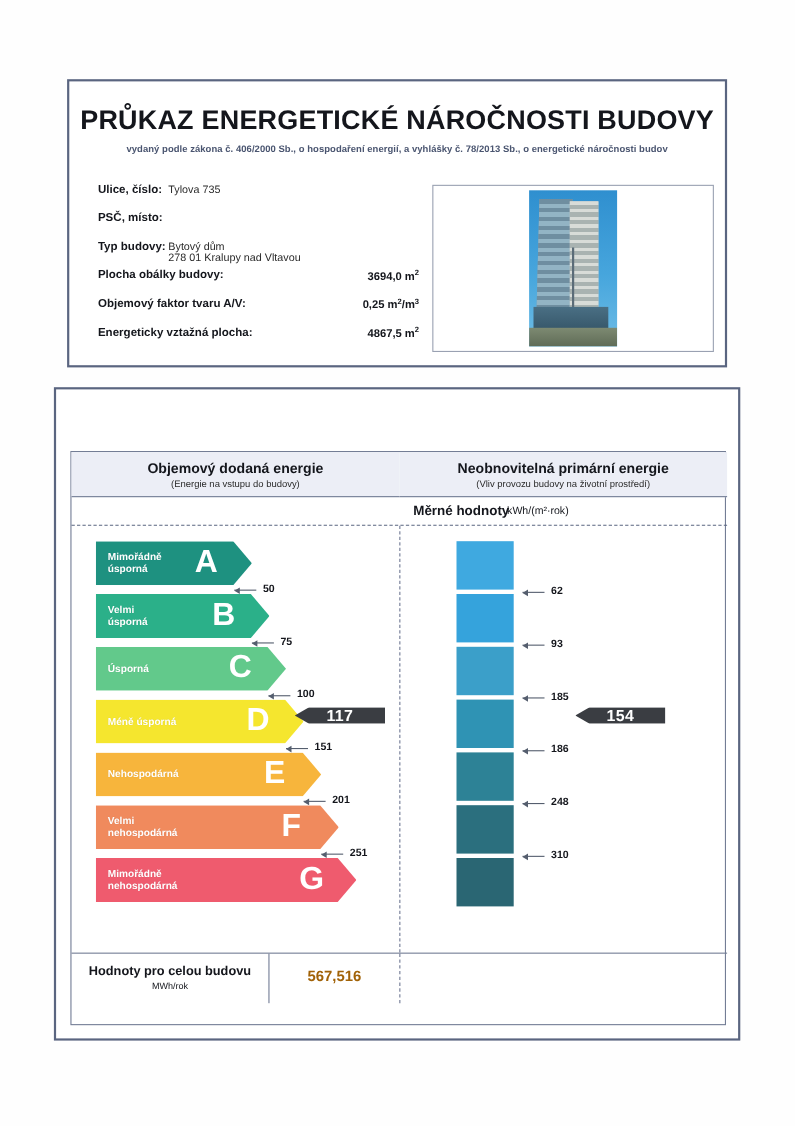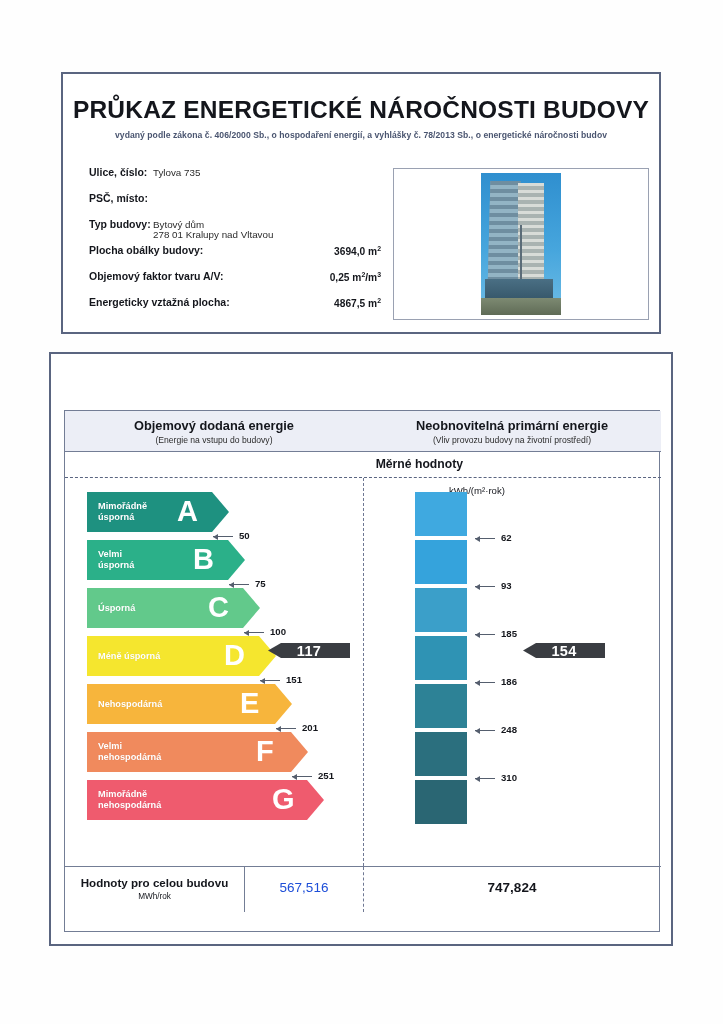--- a/index.html
+++ b/index.html
@@ -181,22 +181,22 @@
     position: absolute;
     left: 0; top: 41px; width: 596px; height: 26px;
     border-bottom: 1px dashed #5a6580;
   }
   .merne-label {
     position: absolute; left: 0; top: 5px; width: 398px;
     text-align: right;
     font-size: 12.2px; font-weight: bold; color: #14161c;
   }
   .merne-unit {
-    position: absolute; left: 384px; top: 7px;
-    font-size: 9.6px; color: #14161c; margin-top: 26px;
+    position: absolute; left: 396px; top: 7px;
+    font-size: 9.6px; color: #14161c;
   }
 
   .chart-area {
     position: absolute;
     left: 0; top: 67px;
     width: 596px; height: 388px;
   }
   .vdivider {
     position: absolute;
     left: 298px; top: 0;
@@ -301,21 +301,21 @@
   }
   .footer-unit {
     position: absolute; left: 0; top: 25px; width: 100%;
     text-align: center;
     font-size: 8.2px; color: #14161c;
   }
   .footer-val-left {
     position: absolute;
     left: 180px; top: 13px; width: 118px;
     text-align: center;
-    font-size: 13.5px; font-weight: normal; color: #1d4ed8;
+    font-size: 13.5px; font-weight: bold; color: #a16207;
   }
   .footer-divider {
     position: absolute;
     left: 298px; top: 0; width: 0; height: 100%;
     border-left: 1px dashed #6f7893;
   }
   .footer-val-right {
     position: absolute;
     left: 298px; top: 13px; width: 298px;
     text-align: center;
@@ -497,18 +497,17 @@
           </div>
       </div>
 
       <div class="footer-row">
         <div class="footer-label-cell">
           <div class="footer-label">Hodnoty pro celou budovu</div>
           <div class="footer-unit">MWh/rok</div>
         </div>
         <div class="footer-val-left">567,516</div>
         <div class="footer-divider"></div>
-        <div class="footer-val-right">747,824</div>
       </div>
 
     </div>
   </div>
 </div>
 
 </body></html>

